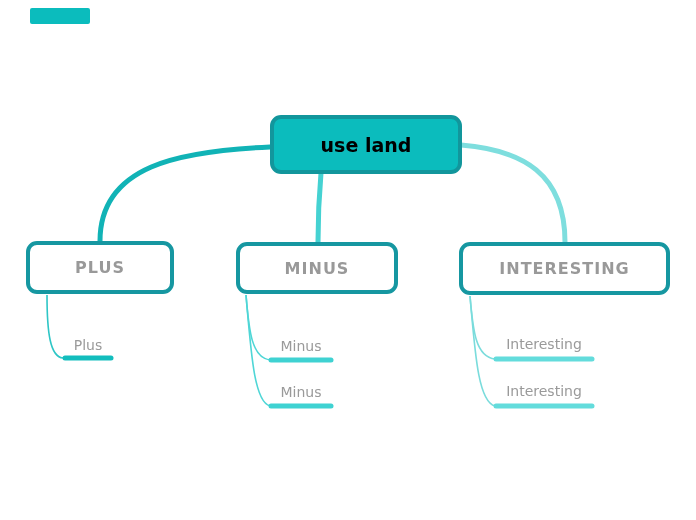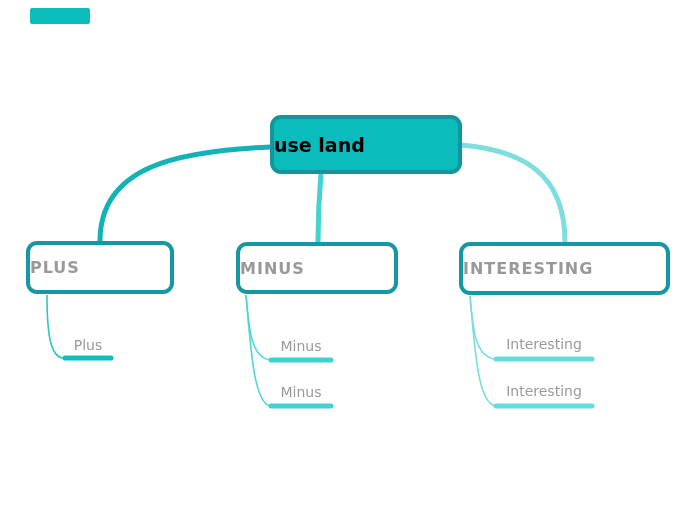--- a/index.html
+++ b/index.html
@@ -19,20 +19,21 @@
     position: absolute;
     left: 0; top: 0;
     width: 696px; height: 520px;
     z-index: 0;
   }
   .node {
     position: absolute;
     box-sizing: border-box;
     display: flex;
     align-items: center;
+    justify-content: center;
     z-index: 2;
   }
   .node-root {
     left: 270px; top: 115px;
     width: 192px; height: 59px;
     background: #0bbcbd;
     border: 4px solid #12969c;
     border-radius: 11px;
     color: #000000;
     font-size: 19px;

